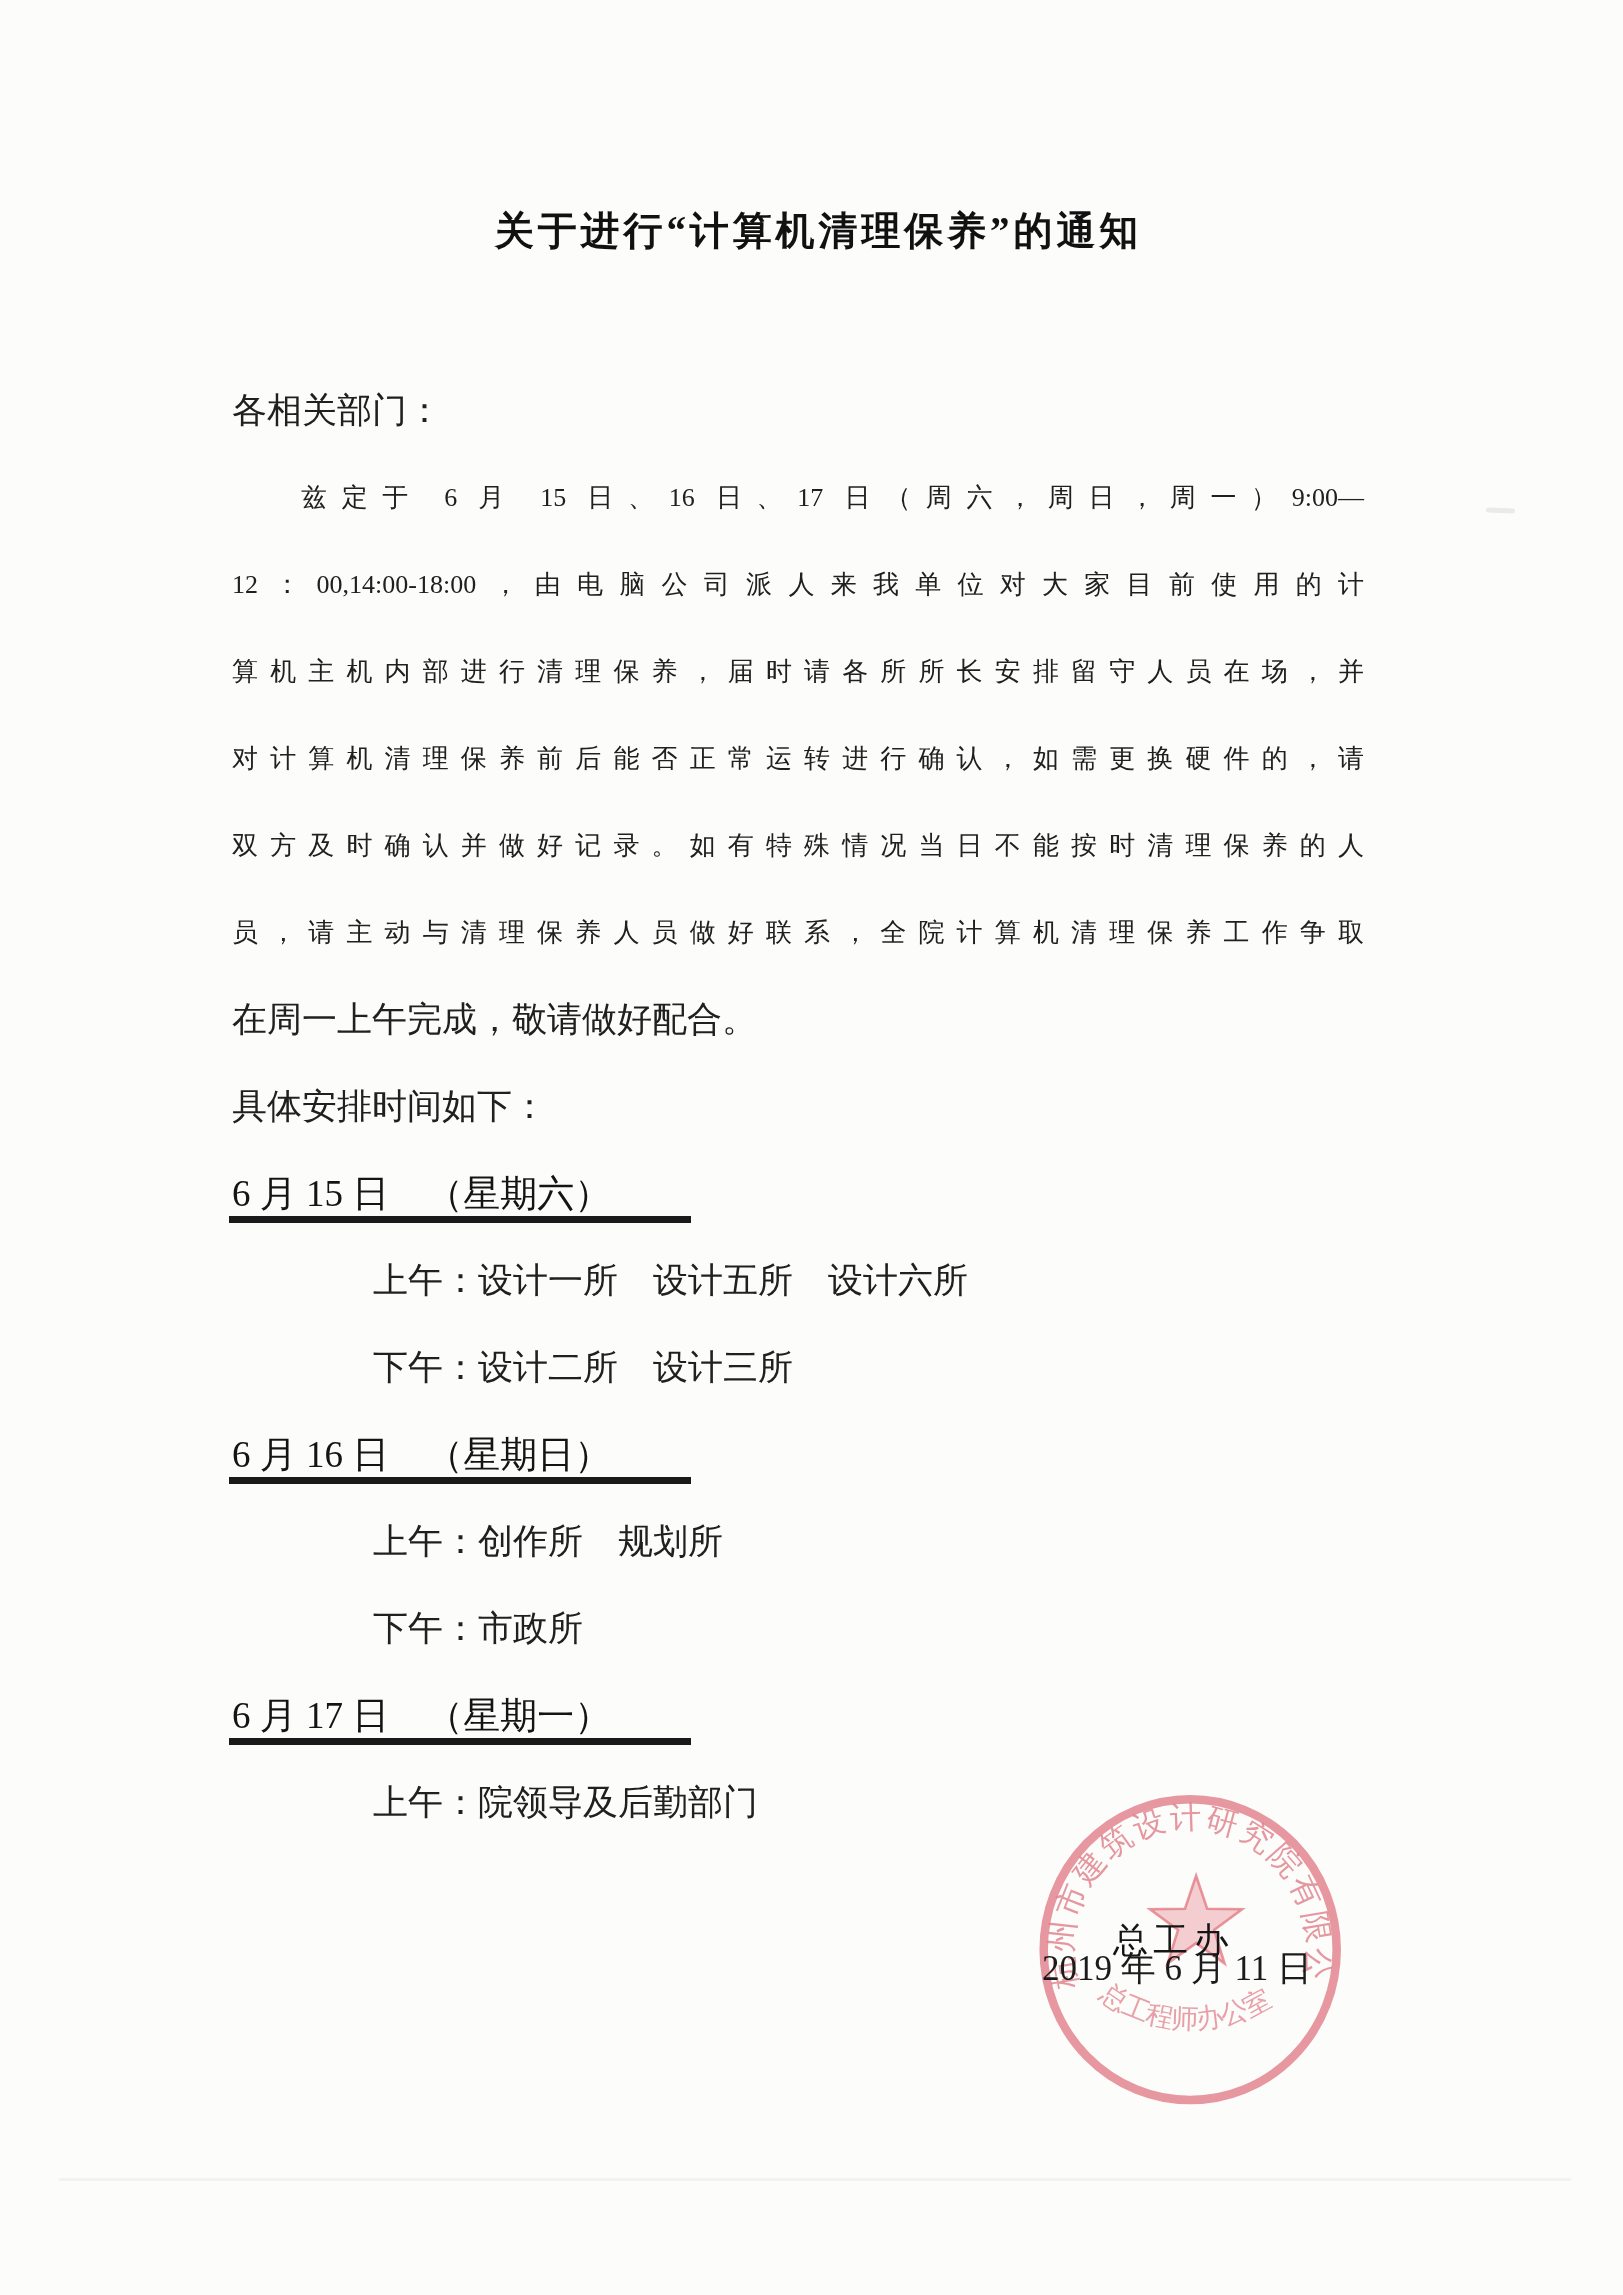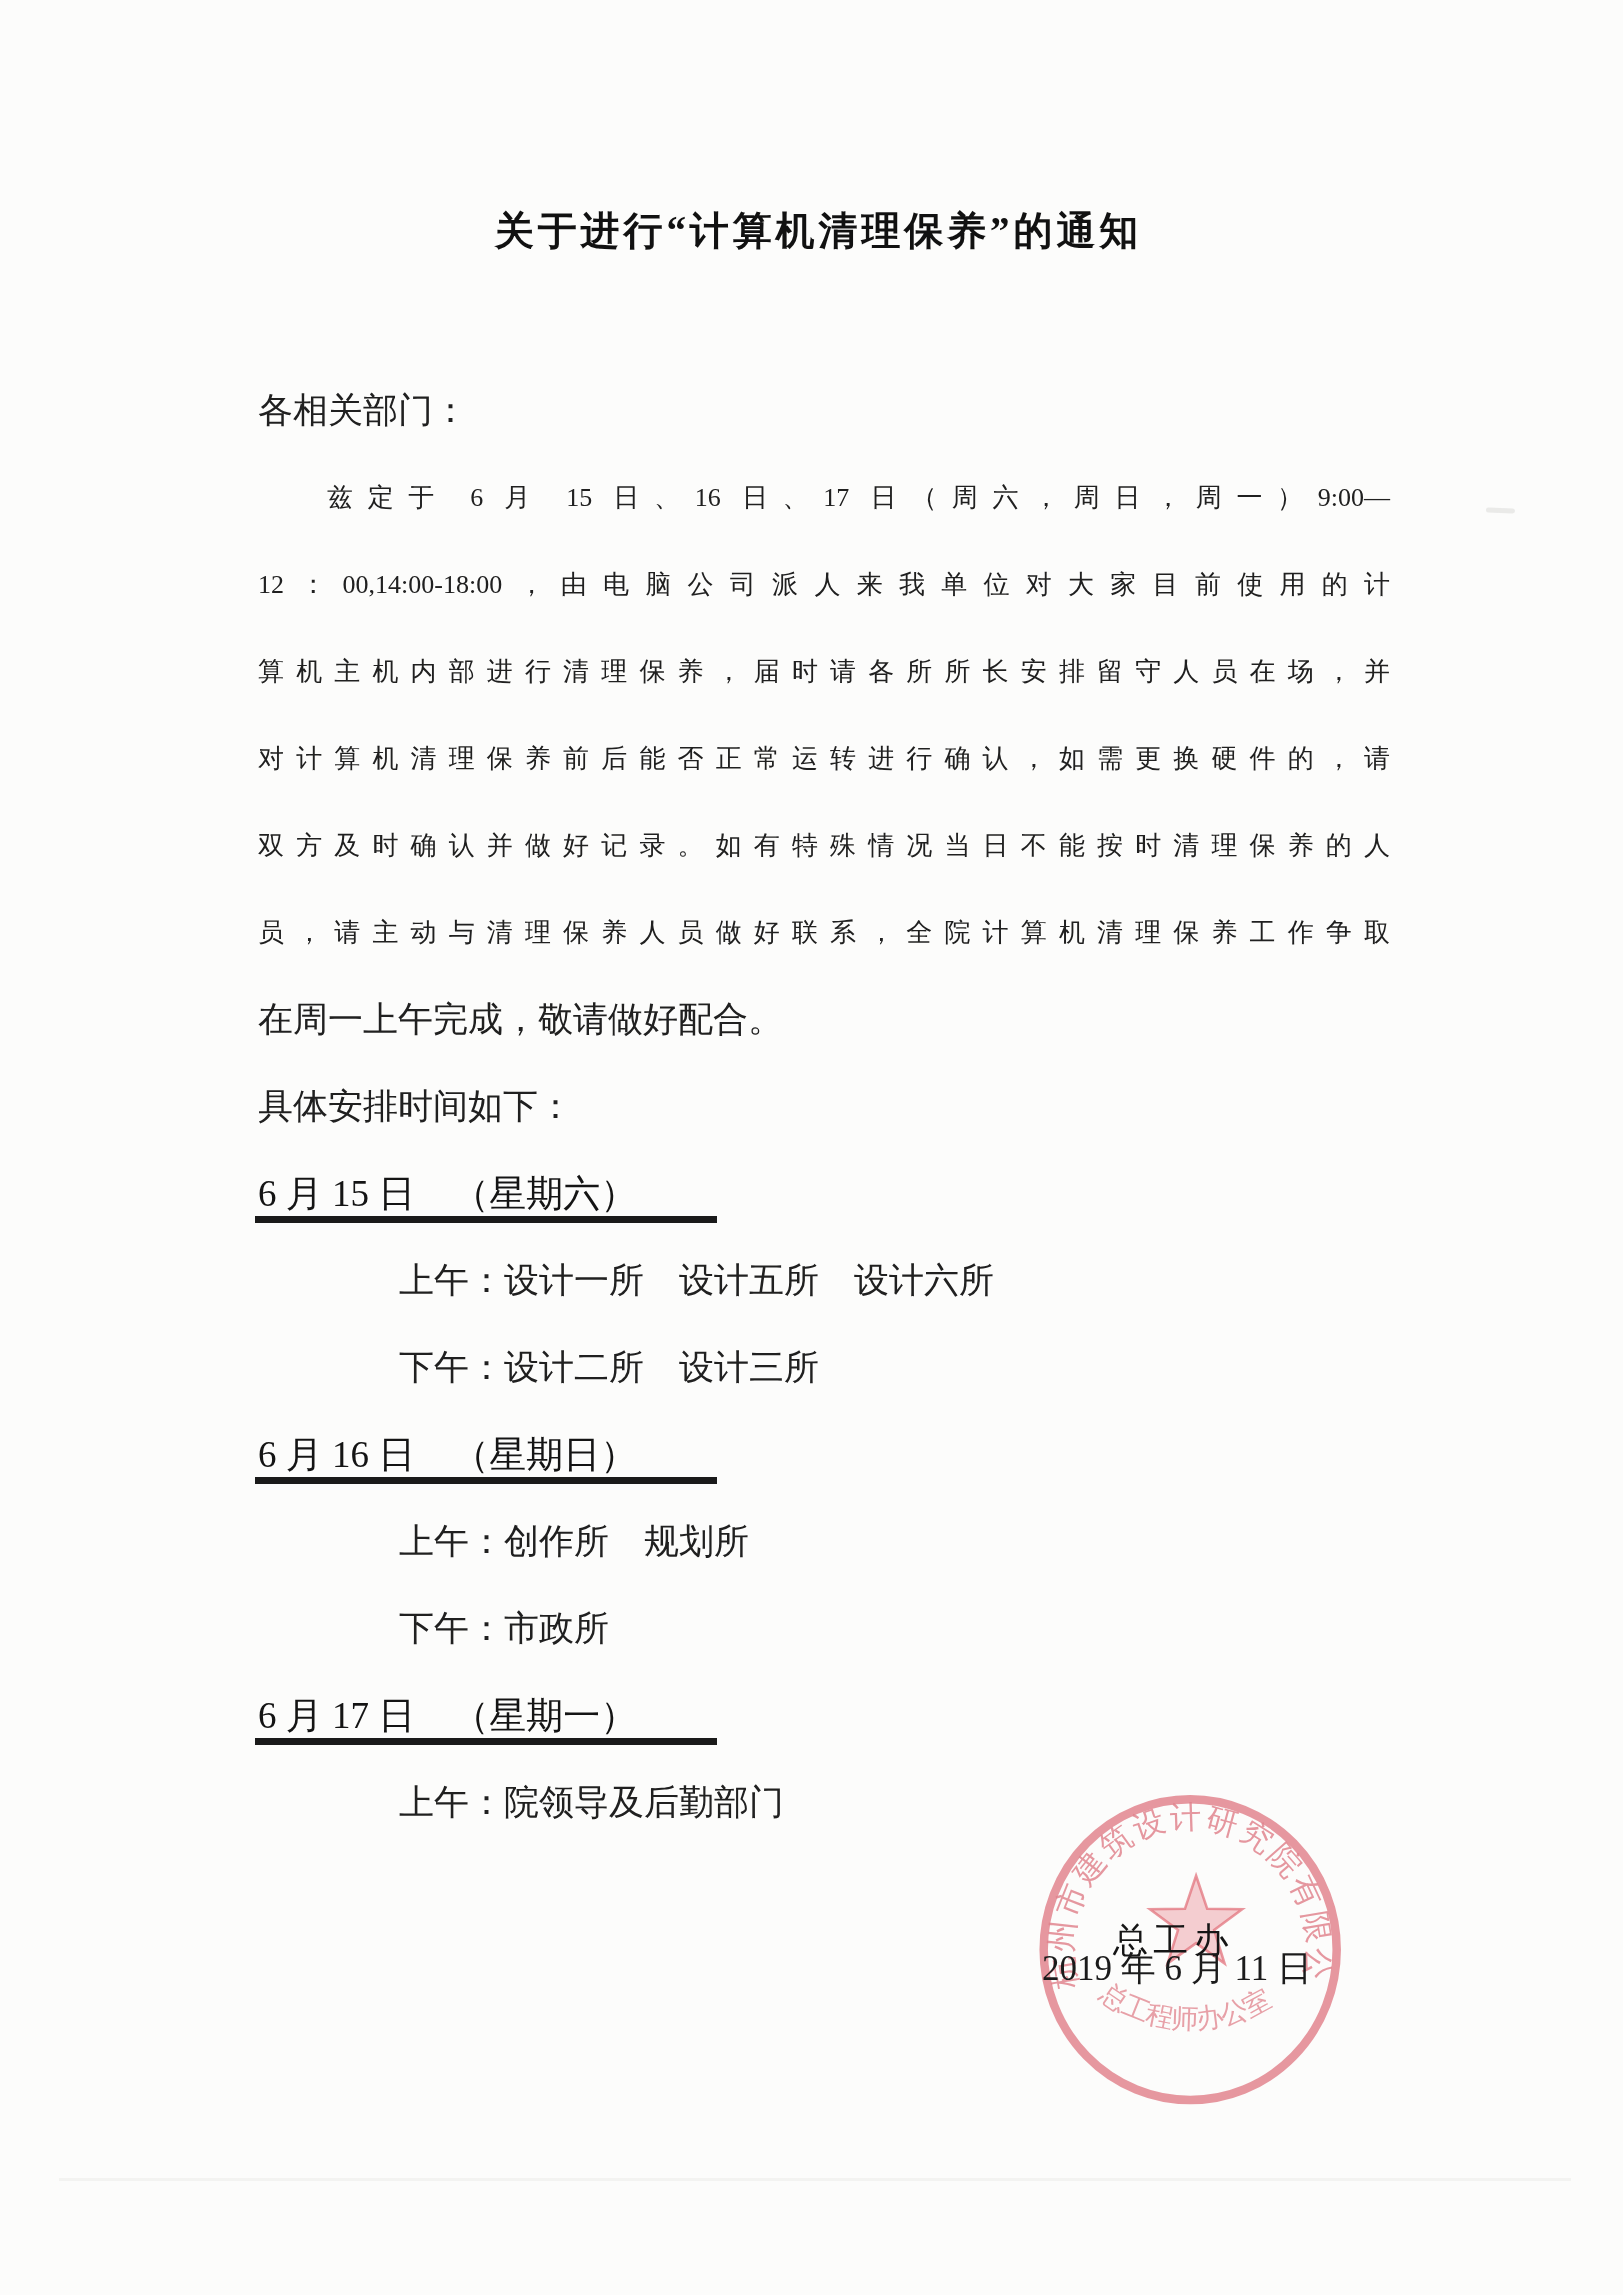--- a/index.html
+++ b/index.html
@@ -13,21 +13,21 @@
     overflow:hidden;
   }
   .title {
     position:absolute; top:204px; left:0; width:100%;
     text-align:center;
     font-size:39px; font-weight:bold; letter-spacing:3.9px;
     color:#111;
     padding-left:7px;
   }
   .content {
-    position:absolute; left:258px; top:367px; width:1132px;
+    position:absolute; left:232px; top:367px; width:1132px;
   }
   .line {
     height:87px; line-height:87px;
     font-size:35px;
     white-space:nowrap;
   }
   .just {
     white-space:normal;
     font-size:26px;
     text-align:justify;

